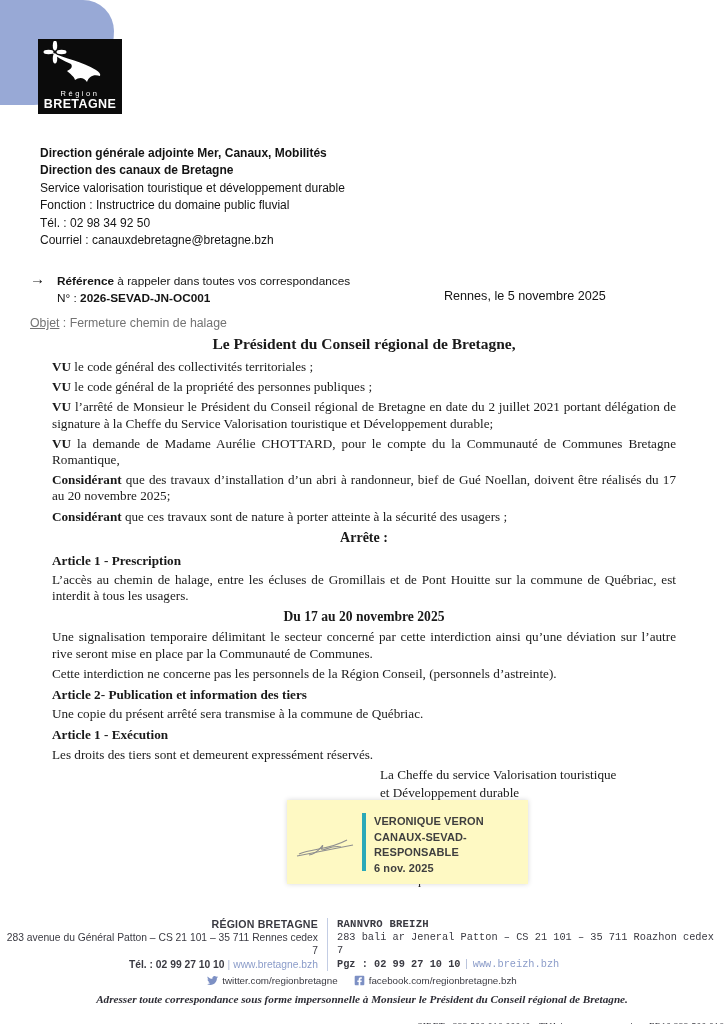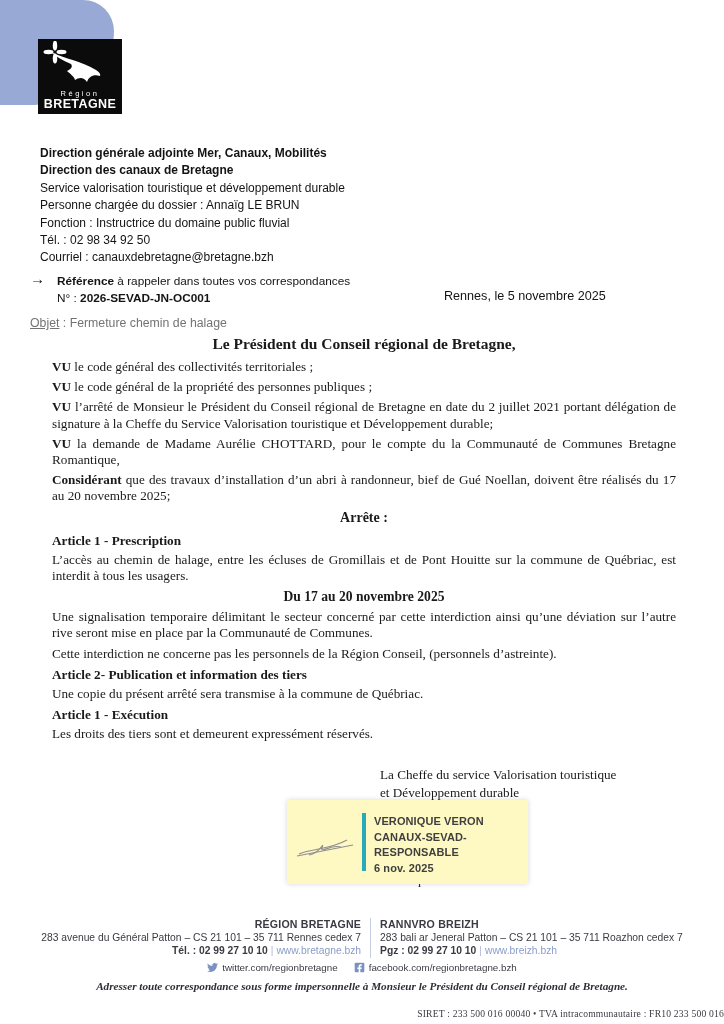--- a/index.html
+++ b/index.html
@@ -72,21 +72,21 @@
     box-shadow:0 0 5px rgba(0,0,0,0.16);
   }
   .stamp-bar{position:absolute;left:75px;top:13px;bottom:13px;width:4px;background:#2aa9b8;}
   .stamp-text{position:absolute;left:87px;top:14px;font-size:11px;line-height:15.5px;font-weight:bold;color:#3f3f3f;letter-spacing:0.1px;}
   .scribble{position:absolute;left:8px;top:28px;}
   
   .footer{position:absolute;left:0;right:0;top:918px;text-align:center;color:#3a3a42;}
   .f-cols{display:flex;justify-content:center;align-items:stretch;}
   .f-col{line-height:13.2px;font-size:10.3px;}
   .f-col.left{text-align:right;padding-right:9px;}
-  .f-col.right{text-align:left;padding-left:9px;border-left:1px solid #c3cde4;}
+  .f-col.right{text-align:left;padding-left:9px;border-left:1px solid #c3cde4;font-family:Liberation Mono, monospace;}
   .f-name{font-weight:bold;font-size:10.6px;letter-spacing:0.2px;}
   .f-tel b{font-weight:bold;}
   .f-sep{color:#aeb9d6;padding:0 3px;}
   .f-url{color:#8b9cc9;}
   .f-social{margin-top:4px;font-size:9.8px;display:flex;justify-content:center;gap:16px;align-items:center;line-height:12px;}
   .f-social .soc{display:inline-flex;align-items:center;gap:4px;}
   .f-notice{
     margin-top:6px;
     font-family:"Liberation Serif","DejaVu Serif",serif;
     font-style:italic;font-weight:bold;font-size:11.2px;color:#2e2e36;line-height:13px;
@@ -117,21 +117,20 @@
       </g>
     </svg>
     <div class="logo-region">Région</div>
     <div class="logo-bretagne">BRETAGNE</div>
   </div>
 
   <div class="sender">
     <div class="b">Direction générale adjointe Mer, Canaux, Mobilités</div>
     <div class="b">Direction des canaux de Bretagne</div>
     <div>Service valorisation touristique et développement durable</div>
-    <div>Personne chargée du dossier : Annaïg LE BRUN</div>
     <div>Fonction : Instructrice du domaine public fluvial</div>
     <div>Tél. : 02 98 34 92 50</div>
     <div><span>Courriel : </span> <span>canauxdebretagne@bretagne.bzh</span></div>
   </div>
 
   <div class="ref-arrow">→</div>
   <div class="ref-line"><span class="b">Référence</span><span> à rappeler dans toutes vos correspondances</span></div>
   <div class="ref-num"><span>N° : </span><span class="b">2026-SEVAD-JN-OC001</span></div>
 
   <div class="dateline">Rennes, le 5 novembre 2025</div>
@@ -139,20 +138,21 @@
   <div class="objet"><span class="u">Objet</span><span> : Fermeture chemin de halage</span></div>
 
   <div class="main">
     <div class="doc-title">Le Président du Conseil régional de Bretagne,</div>
 
     <p><span class="lead">VU</span><span> le code général des collectivités territoriales ;</span></p>
     <p><span class="lead">VU</span><span> le code général de la propriété des personnes publiques ;</span></p>
     <p><span class="lead">VU</span><span> l’arrêté de Monsieur le Président du Conseil régional de Bretagne en date du 2 juillet 2021 portant délégation de signature à la Cheffe du Service Valorisation touristique et Développement durable;</span></p>
     <p><span class="lead">VU</span><span> la demande de Madame Aurélie CHOTTARD, pour le compte du la Communauté de Communes Bretagne Romantique,</span></p>
     <p><span class="lead">Considérant</span><span> que des travaux d’installation d’un abri à randonneur, bief de Gué Noellan, doivent être réalisés du 17 au 20 novembre 2025;</span></p>
+    <p><span class="lead">Considérant</span><span> que ces travaux sont de nature à porter atteinte à la sécurité des usagers ;</span></p>
 
     <div class="arrete">Arrête :</div>
 
     <div class="art-title">Article 1 - Prescription</div>
     <p>L’accès au chemin de halage,  entre les écluses de Gromillais et de Pont Houitte sur la commune de Québriac, est interdit à tous les usagers.</p>
     <div class="subdate">Du 17 au 20 novembre 2025</div>
     <p>Une signalisation temporaire délimitant le secteur concerné par cette interdiction ainsi qu’une déviation sur l’autre rive seront mise en place par la Communauté de Communes.</p>
     <p>Cette interdiction ne concerne pas les personnels de la Région Conseil, (personnels d’astreinte).</p>
 
     <div class="art-title">Article 2- Publication et information des tiers</div>

